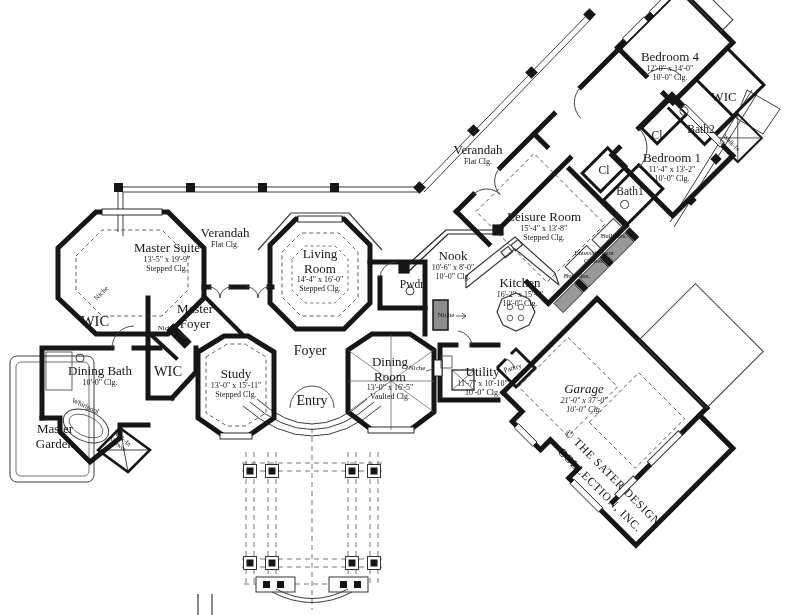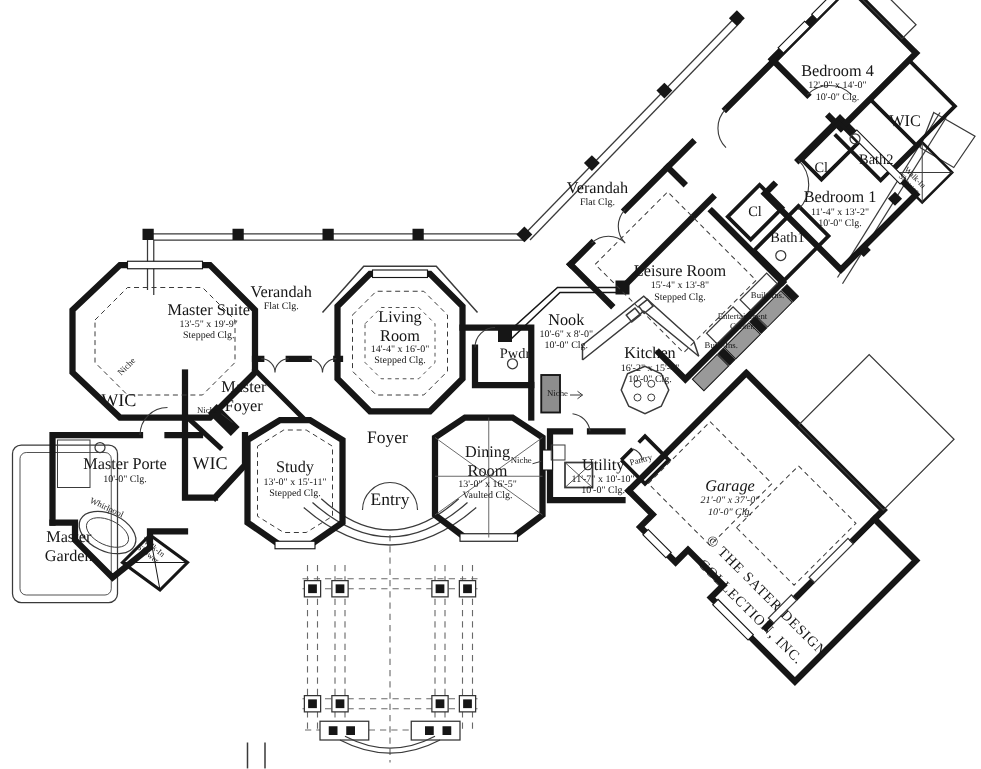--- a/index.html
+++ b/index.html
@@ -270,21 +270,21 @@
   <span class="sm">Flat Clg.</span>
 </div>
 <div class="lbl" style="left:320px;top:270px;">
   <span class="rm">Living</span>
   <span class="rm">Room</span>
   <span class="dims">14'-4" x 16'-0"</span>
   <span class="sm">Stepped Clg.</span>
 </div>
 <div class="lbl rm-md" style="left:392px;top:284px;margin-left:20px;">Pwdr</div>
 <div class="lbl" style="left:100px;top:376px;">
-  <span class="rm">Master Porte</span>
+  <span class="rm">Dining Bath</span>
   <span class="sm">10'-0" Clg.</span>
 </div>
 <div class="lbl xs" style="left:85px;top:407px;--r:25deg;">Whirlpool</div>
 <div class="lbl wic" style="left:168px;top:371px;">WIC</div>
 <div class="lbl rm" style="left:55px;top:437px;">
   <span>Master</span>
   <span>Garden</span>
 </div>
 <div class="lbl xxs" style="left:120px;top:441px;--r:38deg;">
   <span>Walk-In</span>

